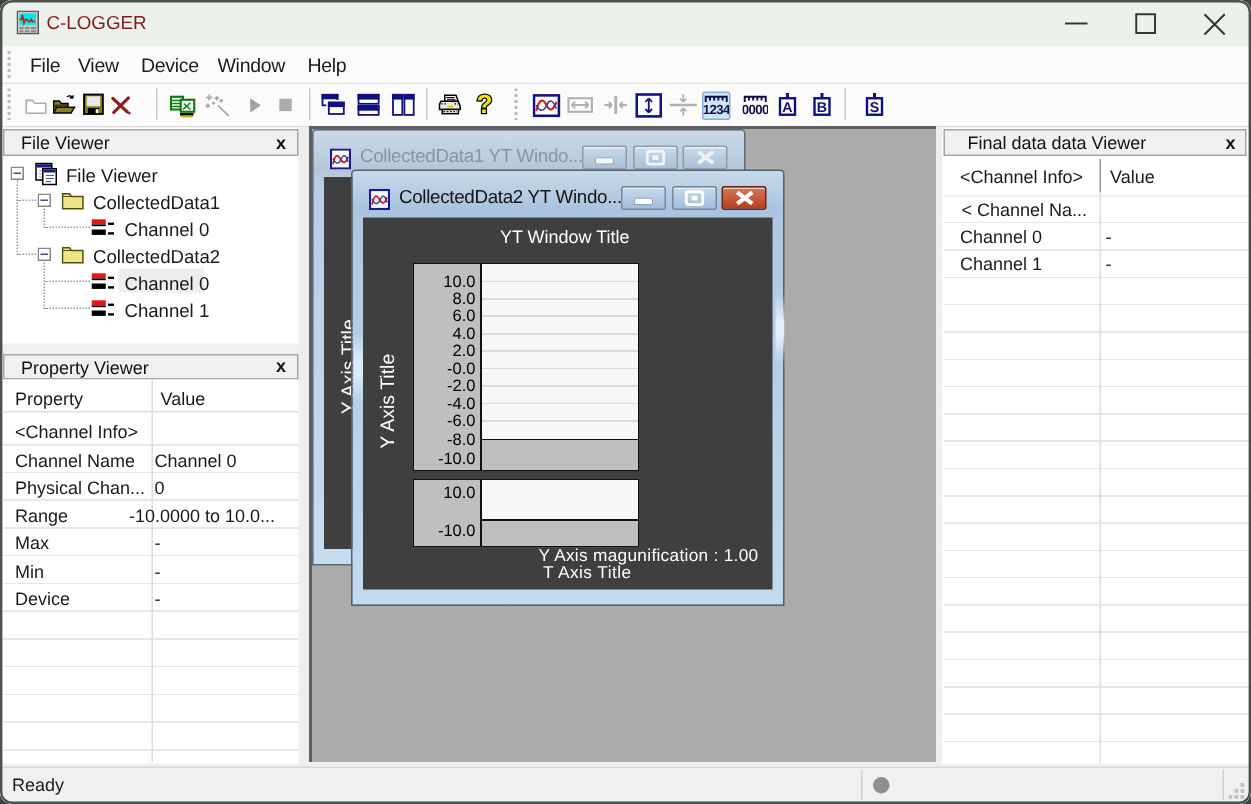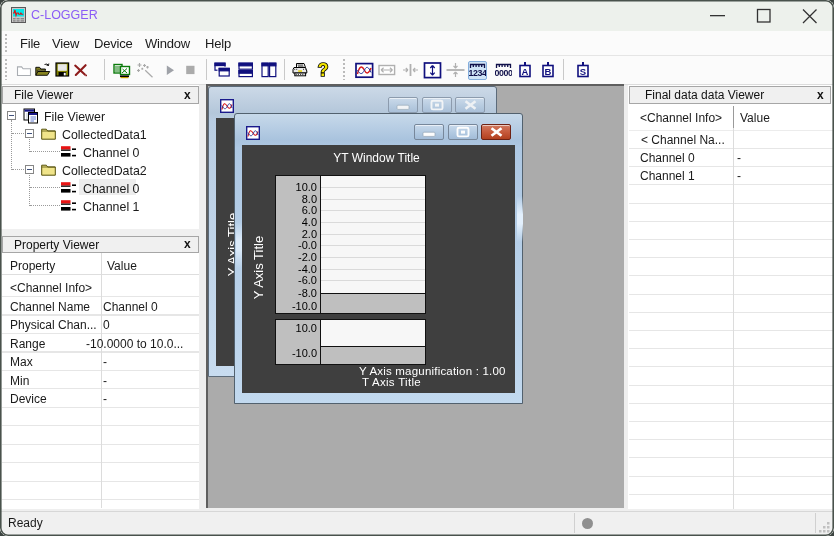--- a/index.html
+++ b/index.html
@@ -1,21 +1,21 @@
 <!DOCTYPE html>
 <html><head>
 <meta charset="utf-8">
 <style>
   html,body{margin:0;padding:0;background:#3c4440;}
   #win{position:relative;width:834px;height:536px;background:#fff;overflow:hidden;
        font-family:"Liberation Sans",sans-serif;border-radius:8px;}
   .abs{position:absolute;}
   
   #titlebar{left:0;top:0;width:834px;height:31px;background:#edf1ec;}
-  #apptitle{left:31px;top:8px;font-size:12.5px;color:#8b5cf6;}
+  #apptitle{left:31px;top:8px;font-size:12.5px;color:#7f1d1d;}
   .capbtn{top:0;width:46px;height:31px;}
   
   #menubar{left:0;top:31px;width:834px;height:24px;background:#fbfbfb;border-bottom:1px solid #e5e5e5;}
   .menuitem{top:36px;font-size:13px;color:#1b1b1b;letter-spacing:-0.2px;}
   
   #toolbar{left:0;top:56px;width:834px;height:28px;background:#fbfbfb;box-shadow:0 1px 0 #dcdcdc;}
   .tsep{top:59px;width:1px;height:21px;background:#c9c9c9;}
   .grip{top:3px;width:2px;height:21px;background-image:repeating-linear-gradient(#bbb 0 2px,transparent 2px 4px);}
   .ticon{top:62px;}
   
@@ -332,20 +332,21 @@
   <div class="abs" id="mdi"></div>
 
   <div class="cw" style="left:208px;top:86px;width:289px;height:291px;
        border:1px solid #5c6b7a;box-sizing:border-box;
        background:linear-gradient(180deg,#ccd9e7 0px,#b4c7da 26px,#b9cde2 34px,#c8dcf0 100%);">
     <svg class="abs" style="left:11px;top:12px" width="14" height="14" viewBox="0 0 14 14">
       <rect x="0.7" y="0.7" width="12.6" height="12.6" fill="#fff" stroke="#1a1a8c" stroke-width="1.4"></rect>
       <path d="M2 10.5 C3.5 3.5 5 3.5 7 7 C9 10.5 10.5 10 12 5.5" fill="none" stroke="#d81818" stroke-width="1.1"></path>
       <path d="M2 6.5 C4 11 6 10.5 7.5 7 C9 3.5 10.5 4 12 9" fill="none" stroke="#283898" stroke-width="0.9"></path>
     </svg>
+    <div class="cwtitle" style="left:31px;color:#8795a5;">CollectedData1 YT Windo...</div>
     <div class="wbtn" style="left:179px;background:linear-gradient(#cbdaea,#b9cde1 50%,#aac0d8);border:1px solid #8c9bad"></div>
     <svg class="abs" style="left:179px;top:10px" width="30" height="16" viewBox="0 0 30 16">
         <rect x="9" y="8.2" width="12" height="4.2" rx="1" fill="#f2f4f6" stroke="#9aaab8" stroke-width="0.7"></rect>
       </svg>
     <div class="wbtn" style="left:212.5px;background:linear-gradient(#cbdaea,#b9cde1 50%,#aac0d8);border:1px solid #8c9bad"></div>
     <svg class="abs" style="left:212.5px;top:10px" width="30" height="16" viewBox="0 0 30 16">
         <rect x="9.5" y="3.8" width="11" height="8.6" rx="1.5" fill="none" stroke="#f2f4f6" stroke-width="1.9"></rect>
         <rect x="13" y="6.6" width="4" height="3" fill="#f2f4f6"></rect>
       </svg>
     <div class="wbtn" style="left:246px;background:linear-gradient(#cbdaea,#b9cde1 50%,#aac0d8);border:1px solid #8c9bad"></div>
@@ -394,20 +395,21 @@
   </div>
 
   <div class="cw" style="left:234px;top:113px;width:289px;height:291px;
        border:1px solid #52616e;box-sizing:border-box;
        background:linear-gradient(180deg,#c7d9ea 0px,#a9c3de 26px,#aec8e3 34px,#c2d9ef 100%);">
     <svg class="abs" style="left:11px;top:12px" width="14" height="14" viewBox="0 0 14 14">
       <rect x="0.7" y="0.7" width="12.6" height="12.6" fill="#fff" stroke="#1a1a8c" stroke-width="1.4"></rect>
       <path d="M2 10.5 C3.5 3.5 5 3.5 7 7 C9 10.5 10.5 10 12 5.5" fill="none" stroke="#d81818" stroke-width="1.1"></path>
       <path d="M2 6.5 C4 11 6 10.5 7.5 7 C9 3.5 10.5 4 12 9" fill="none" stroke="#283898" stroke-width="0.9"></path>
     </svg>
+    <div class="cwtitle" style="left:31px;color:#141414;">CollectedData2 YT Windo...</div>
     <div class="wbtn" style="left:179px;background:linear-gradient(#c8d9eb,#b4cbe2 50%,#a2bcd8);border:1px solid #77879a"></div>
     <svg class="abs" style="left:179px;top:10px" width="30" height="16" viewBox="0 0 30 16">
         <rect x="9" y="8.2" width="12" height="4.2" rx="1" fill="#fdfdfd" stroke="#93a5b6" stroke-width="0.7"></rect>
       </svg>
     <div class="wbtn" style="left:212.5px;background:linear-gradient(#c8d9eb,#b4cbe2 50%,#a2bcd8);border:1px solid #77879a"></div>
     <svg class="abs" style="left:212.5px;top:10px" width="30" height="16" viewBox="0 0 30 16">
         <rect x="9.5" y="3.8" width="11" height="8.6" rx="1.5" fill="none" stroke="#fdfdfd" stroke-width="1.9"></rect>
         <rect x="13" y="6.6" width="4" height="3" fill="#fdfdfd"></rect>
       </svg>
     <div class="wbtn" style="left:246px;background:linear-gradient(#d07a60,#c75a3c 50%,#b2401f);border:1px solid #6e2214"></div>

